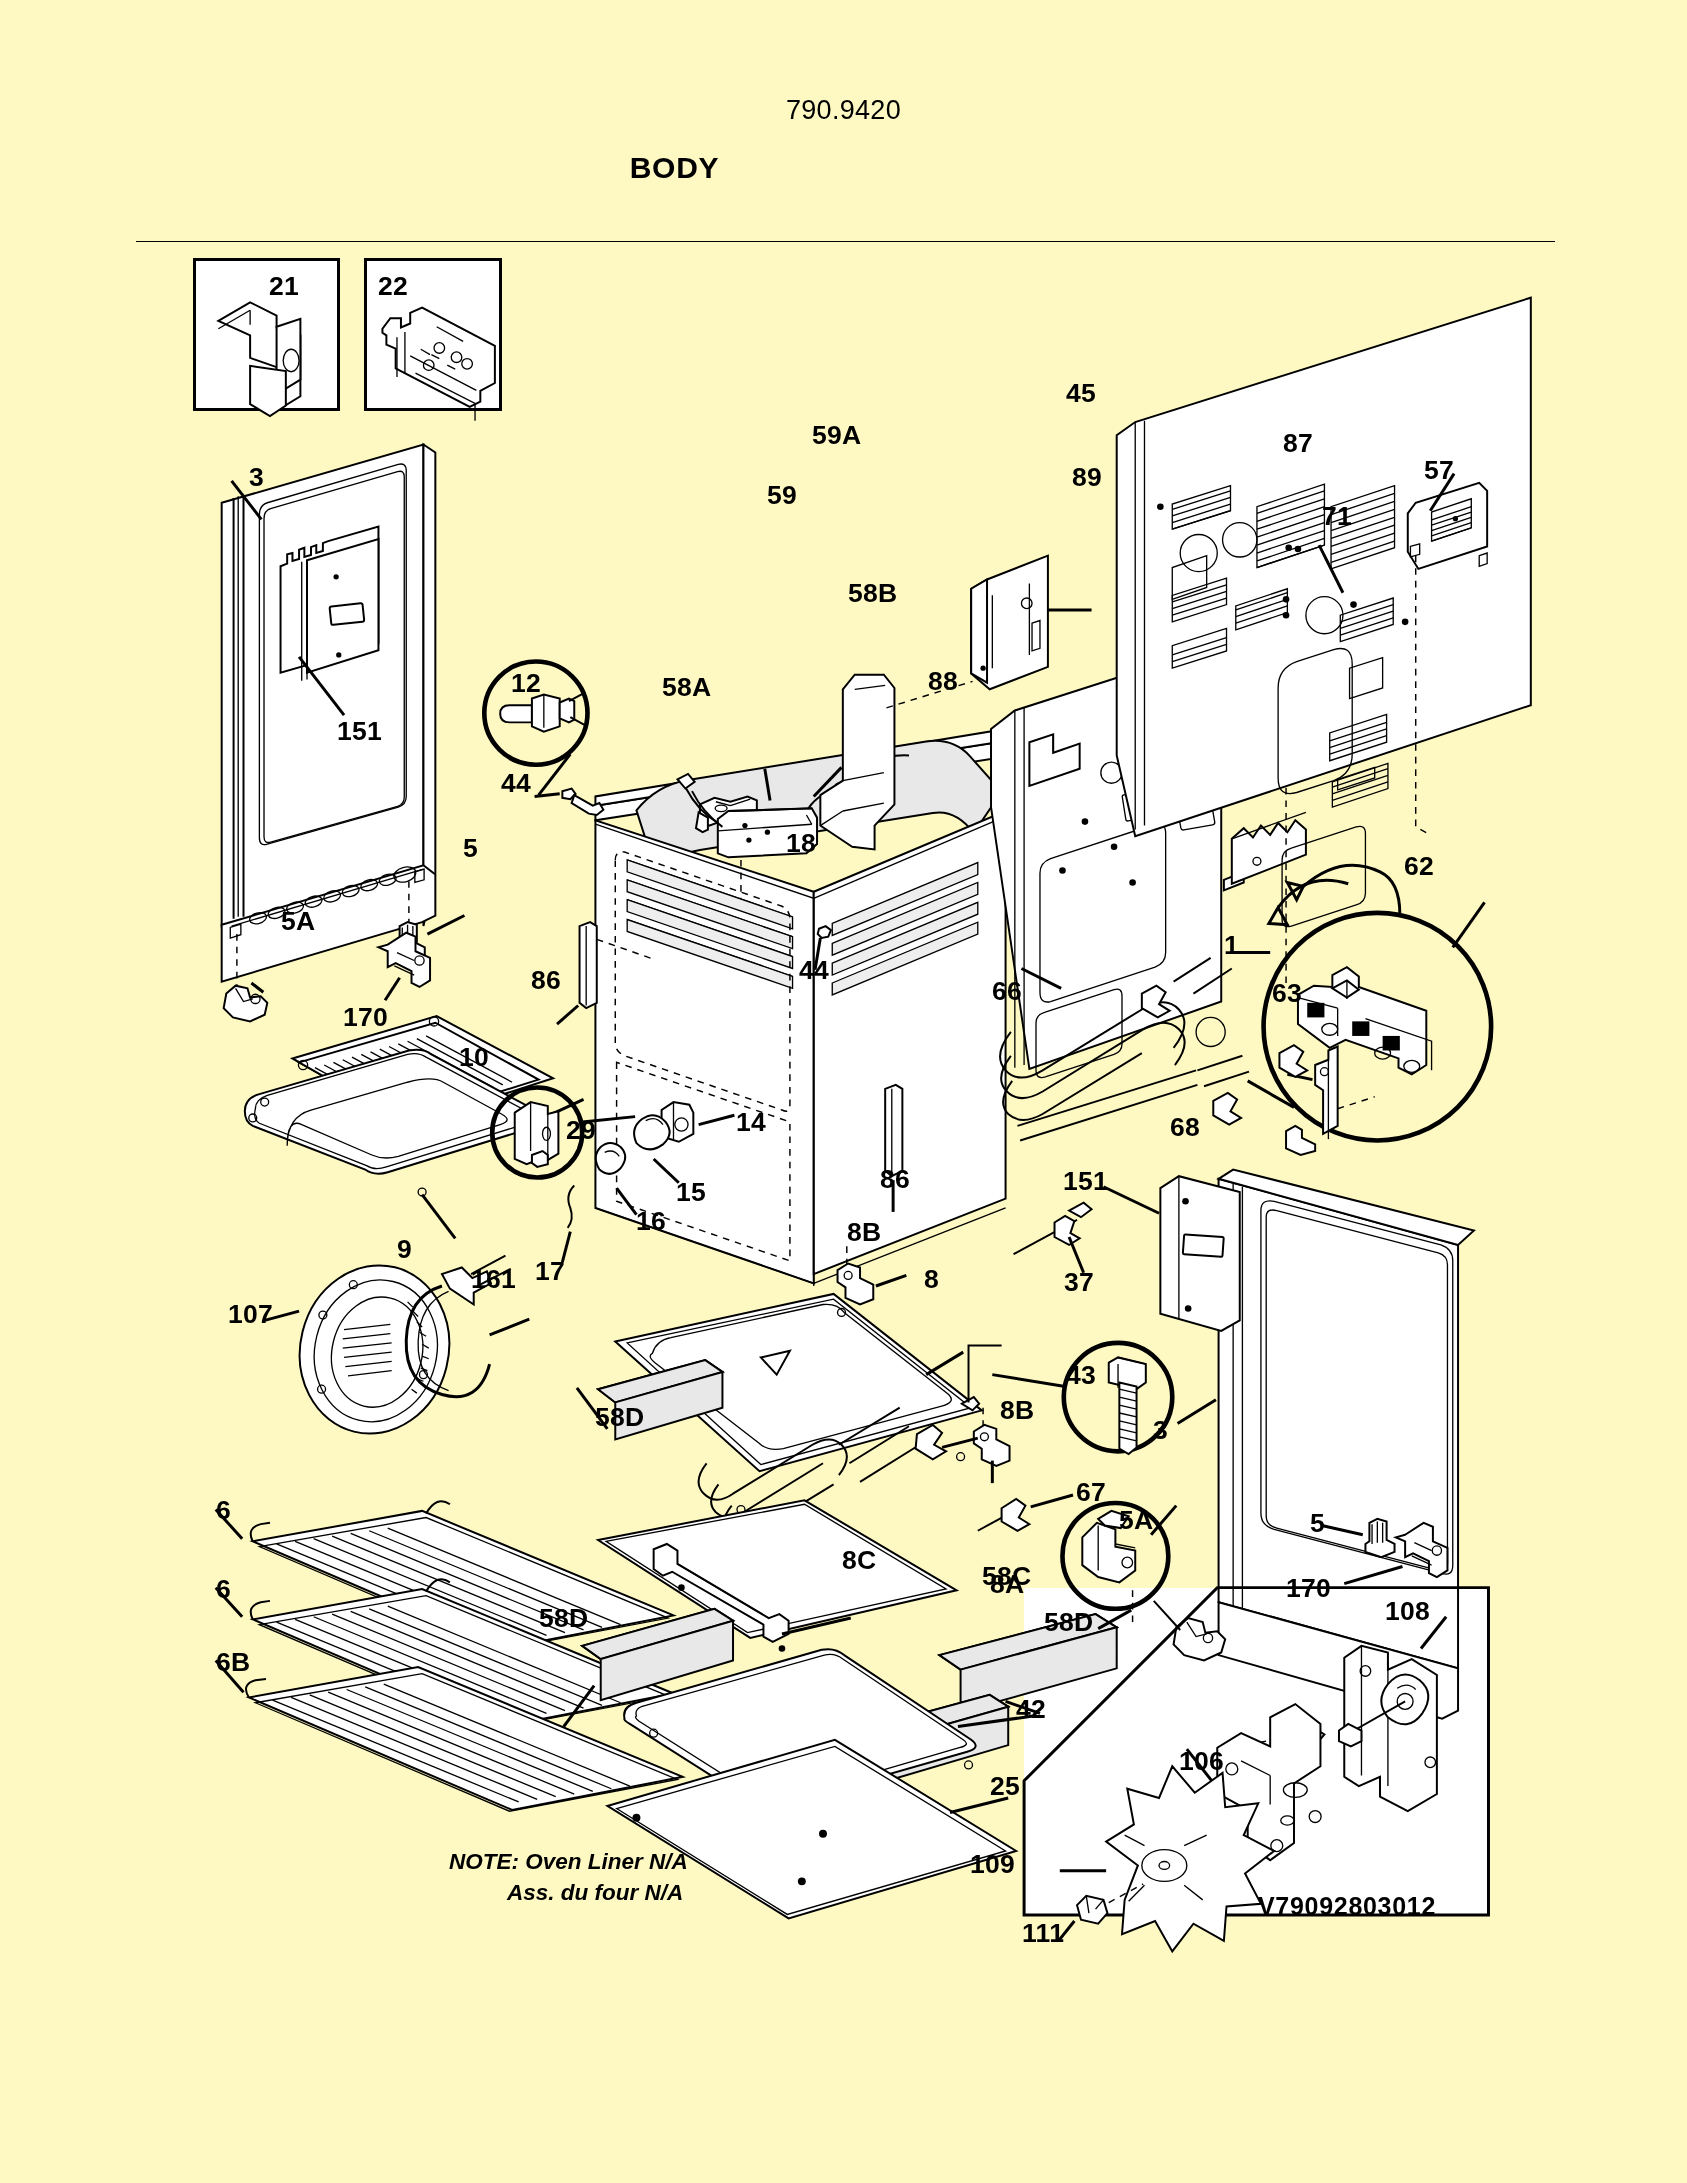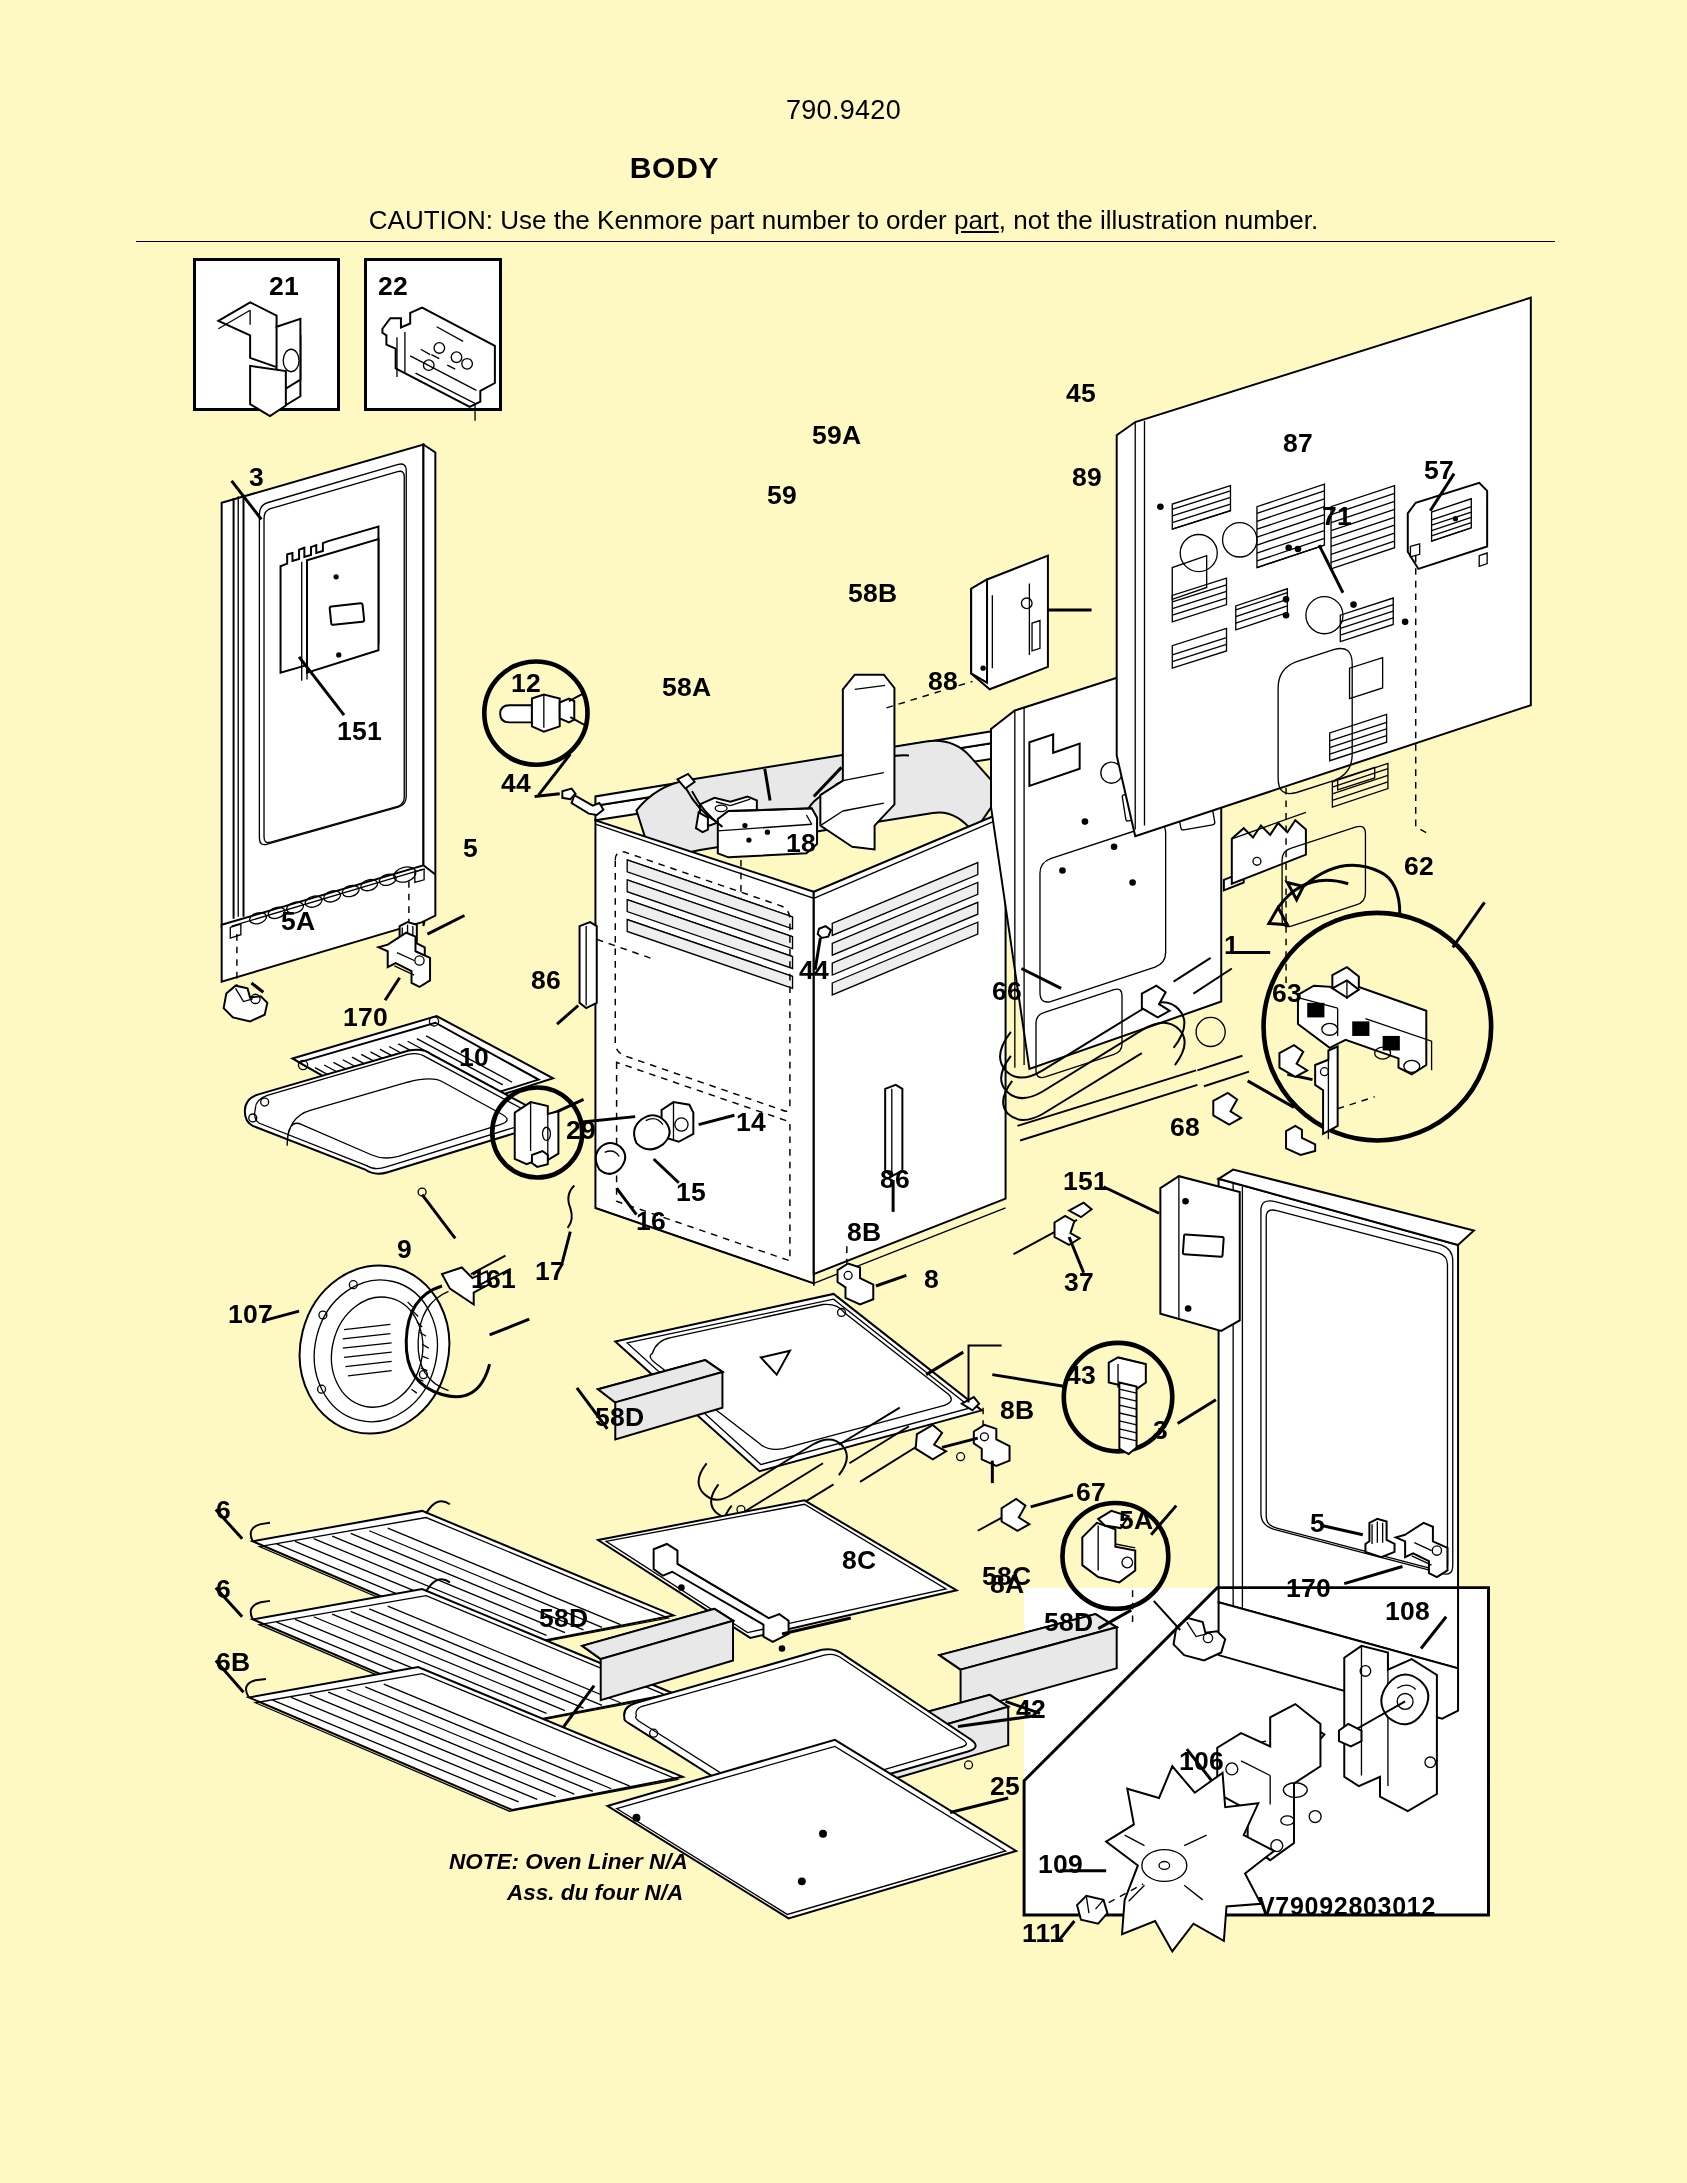--- a/index.html
+++ b/index.html
@@ -114,21 +114,20 @@
   #art .g   { fill: #e8e8e8; stroke: #000; stroke-width: 3; }
   #art .circ{ fill: none; stroke: #000; stroke-width: 7; }
 </style>
 </head>
 <body>
 
 <div id="page">
 
   <div class="model-number">790.9420</div>
   <div class="sheet-title">BODY</div>
-  <div class="caution-line"><span>CAUTION: Use the Kenmore part number to order </span><span class="u">part</span><span>, not the illustration number.</span></div>
   <div class="rule"></div>
 
   <div class="inset-box" style="left:193px; top:258px; width:141px; height:147px;"></div>
   <div class="inset-box" style="left:364px; top:258px; width:132px; height:147px;"></div>
 
   <div class="motor-box" style="left:1024px; top:1588px; width:464px; height:327px;"></div>
 
   <svg id="art" viewBox="0 0 2550 3300">
 
     <g>
@@ -860,21 +859,21 @@
   <div class="lbl" style="left:1066px; top:1362px;">43</div>
   <div class="lbl" style="left:1063px; top:1168px;">151</div>
   <div class="lbl" style="left:1076px; top:1479px;">67</div>
   <div class="lbl" style="left:1119px; top:1507px;">5A</div>
   <div class="lbl" style="left:1153px; top:1417px;">3</div>
   <div class="lbl" style="left:1310px; top:1510px;">5</div>
   <div class="lbl" style="left:1286px; top:1575px;">170</div>
 
   <div class="lbl" style="left:1385px; top:1598px;">108</div>
   <div class="lbl" style="left:1179px; top:1721px;margin-top:27px;">106</div>
-  <div class="lbl" style="left:1030px; top:1851px;padding-left:8px;">109</div>
+  <div class="lbl" style="left:962px; top:1851px;padding-left:8px;">109</div>
   <div class="lbl" style="left:1022px; top:1920px;">111</div>
 
   <div class="note" style="left:449px; top:1847px;">NOTE: Oven Liner N/A</div>
   <div class="note" style="left:507px; top:1878px;">Ass. du four N/A</div>
 
   <div class="dwgcode" style="left:1258px; top:1892px;">V79092803012</div>
 
 </div>
 
 

